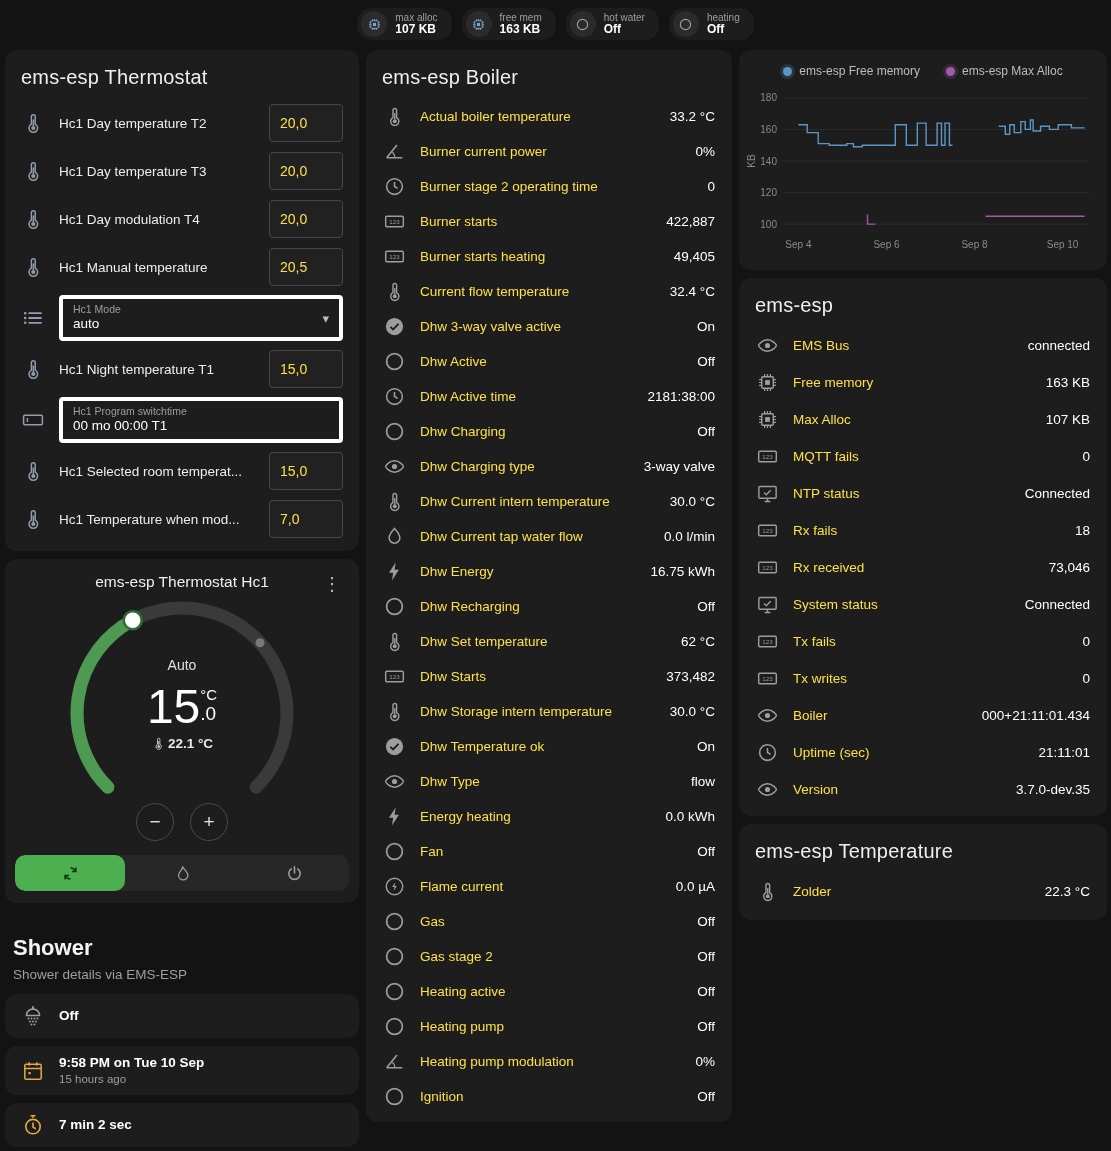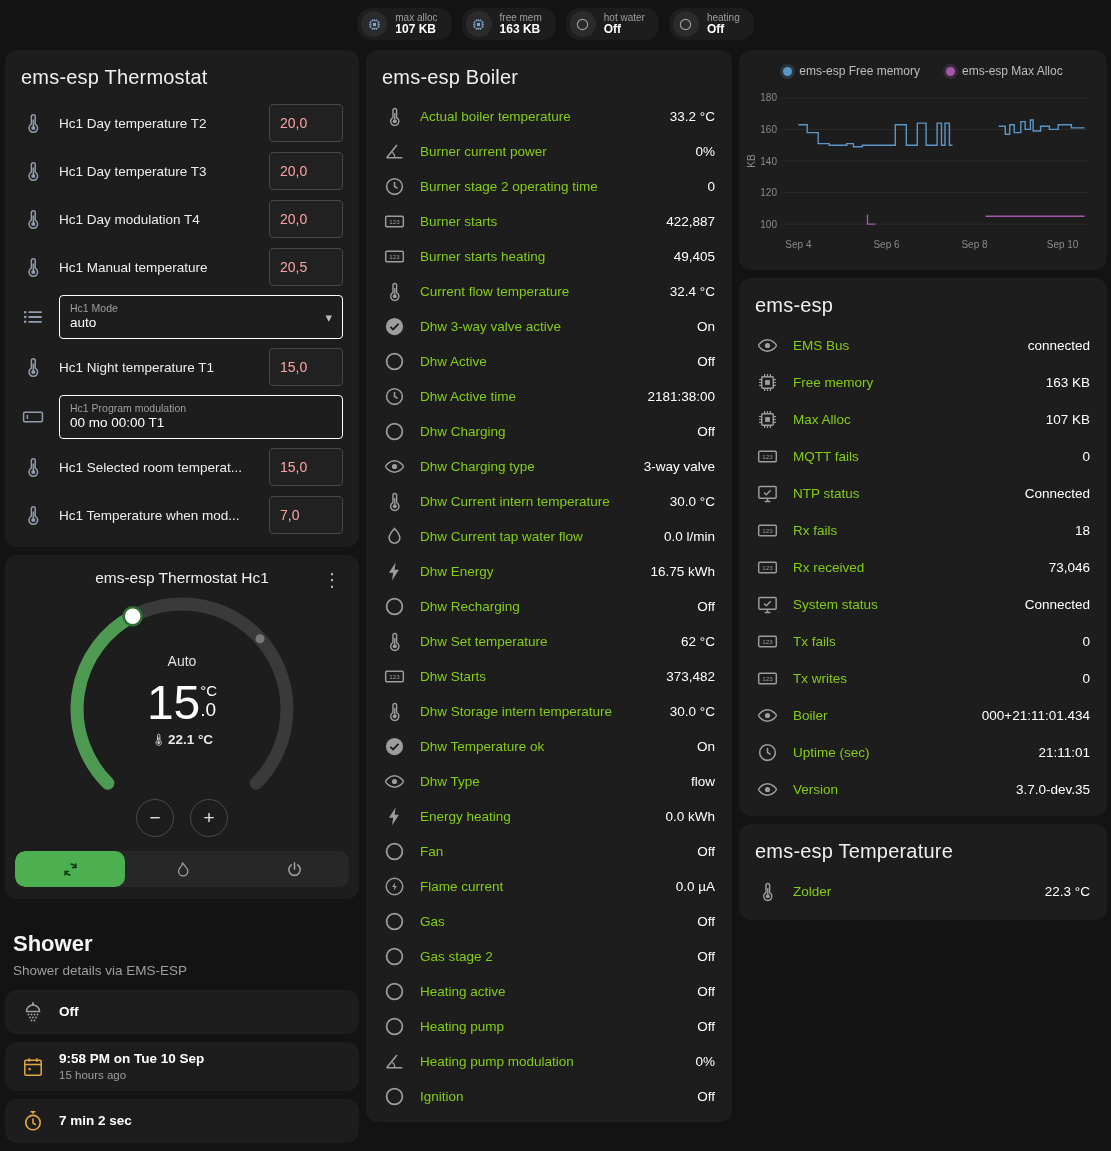--- a/index.html
+++ b/index.html
@@ -27,34 +27,34 @@
   .badge .b-value { font-size: 12px; font-weight: bold; color: #fff; }
   
   .page { display: grid; grid-template-columns: 354px 366px 368px; gap: 7px; padding: 0 5px; align-items: start; }
   .col { display: flex; flex-direction: column; }
   .card { background: #1d1d1d; border-radius: 12px; margin-bottom: 8px; overflow: hidden; }
   .card-title { font-size: 20px; font-weight: 500; color: #eceff1; padding: 16px 16px 10px; letter-spacing: .2px; }
   
   .erow { display: flex; align-items: center; gap: 14px; padding: 6px 17px; cursor: pointer; }
   .erow .icon { width: 23px; height: 23px; flex: 0 0 23px; color: #9d9d9d; }
   .erow .icon svg { width: 100%; height: 100%; }
-  .erow .e-label { flex: 1; font-size: 13.5px; color: #84cc16; white-space: nowrap; overflow: hidden; }
+  .erow .e-label { flex: 1; font-size: 13.5px; color: #fde047; white-space: nowrap; overflow: hidden; }
   .erow .e-value { font-size: 13.5px; color: #fff; white-space: nowrap; }
   
   .t-row { display: flex; align-items: center; gap: 14px; padding: 4px 16px; min-height: 48px; cursor: pointer; }
   .t-row .icon { width: 24px; height: 24px; flex: 0 0 24px; color: #929db0; }
   .t-row .icon svg { width: 100%; height: 100%; }
   .t-row .t-label { flex: 1; font-size: 13.5px; color: #ededed; }
   .num-box {
     width: 74px; height: 38px; border: 1px solid #474747; border-radius: 4px;
     background: #212121; display: flex; align-items: center; padding: 0 10px;
-    font-size: 14px; color: #fca5a5; cursor: text;
+    font-size: 14px; color: #fde047; cursor: text;
   }
   .sel-box, .txt-box {
-    flex: 1; border: 1px solid #ffffff; border-radius: 4px; background: #1d1d1d;
+    flex: 1; border: 4px solid #ffffff; border-radius: 4px; background: #1d1d1d;
     min-height: 44px; display: flex; align-items: center; padding: 4px 10px; gap: 6px; cursor: pointer;
   }
   .sel-inner, .txt-inner { flex: 1; display: flex; flex-direction: column; line-height: 1.25; }
   .sel-label, .txt-label { font-size: 10.5px; color: #9e9e9e; }
   .sel-value, .txt-value { font-size: 13.5px; color: #fff; }
   .sel-arrow { color: #bdbdbd; font-size: 13px; }
   
   .climate-head { position: relative; text-align: center; padding: 14px 16px 2px; }
   .climate-title { font-size: 15.5px; color: #eceff1; font-weight: 400; }
   .more-btn { position: absolute; right: 12px; top: 12px; color: #bdbdbd; font-size: 18px; cursor: pointer; padding: 2px 6px; }
@@ -240,21 +240,21 @@
             </span>
           </div>
 
           <div class="t-row">
             <span class="icon"><svg viewBox="0 0 24 24">
                 <rect x="2.6" y="7.2" width="18.8" height="9.6" rx="1.2" fill="none" stroke="currentColor" stroke-width="1.5"></rect>
                 <path d="M6.4 10v4" stroke="currentColor" stroke-width="1.5"></path>
               </svg></span>
             <div class="txt-box">
               <span class="txt-inner">
-                <span class="txt-label">Hc1 Program modulation</span>
+                <span class="txt-label">Hc1 Program switchtime</span>
                 <span class="txt-value">00 mo 00:00 T1</span>
               </span>
             </div>
           </div>
 
           <div class="t-row">
             <span class="icon"><svg viewBox="0 0 24 24">
                 <path d="M10.4 13.2 V5.6 a1.9 1.9 0 0 1 3.8 0 v7.6 a4.3 4.3 0 1 1 -3.8 0 Z" fill="none" stroke="currentColor" stroke-width="1.5"></path>
                 <circle cx="12.3" cy="17" r="2.1" fill="currentColor"></circle>
                 <path d="M12.3 15.2V8.4" stroke="currentColor" stroke-width="1.4"></path>

